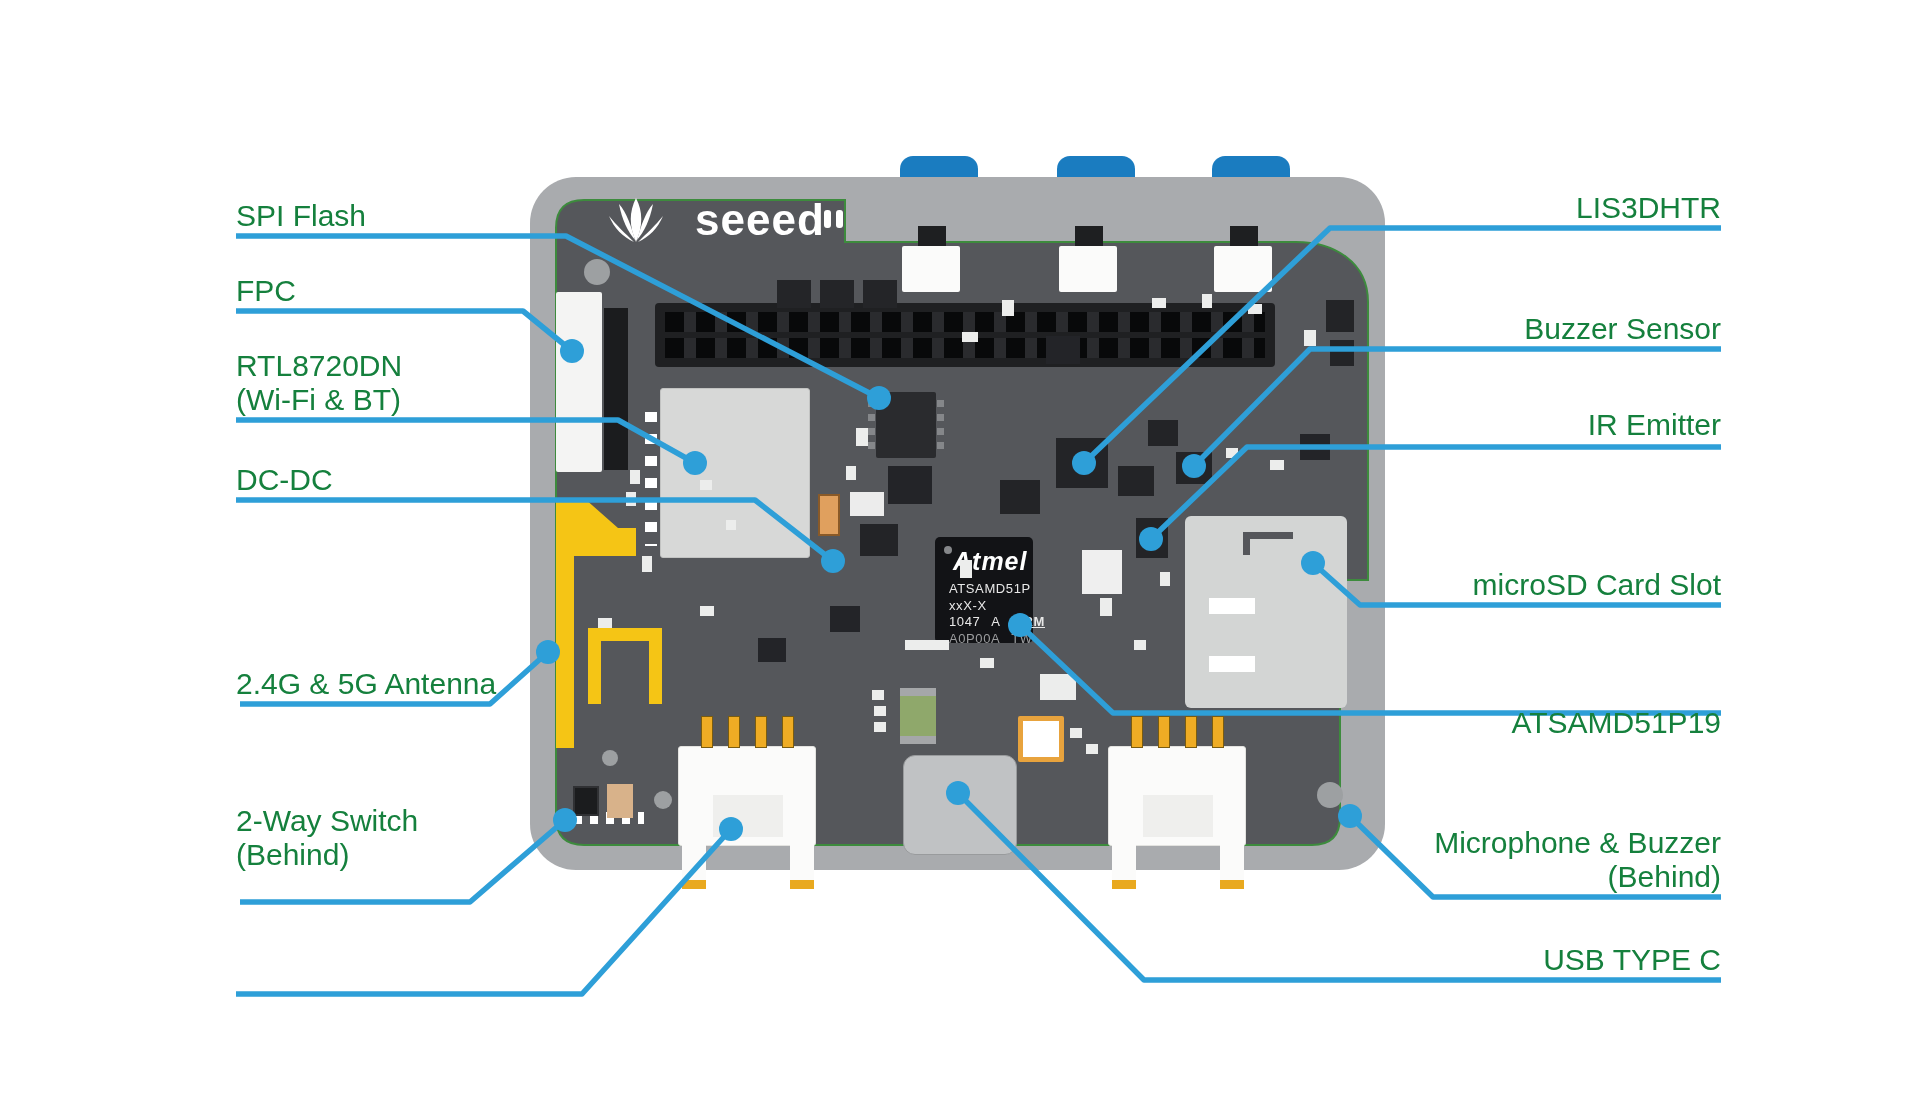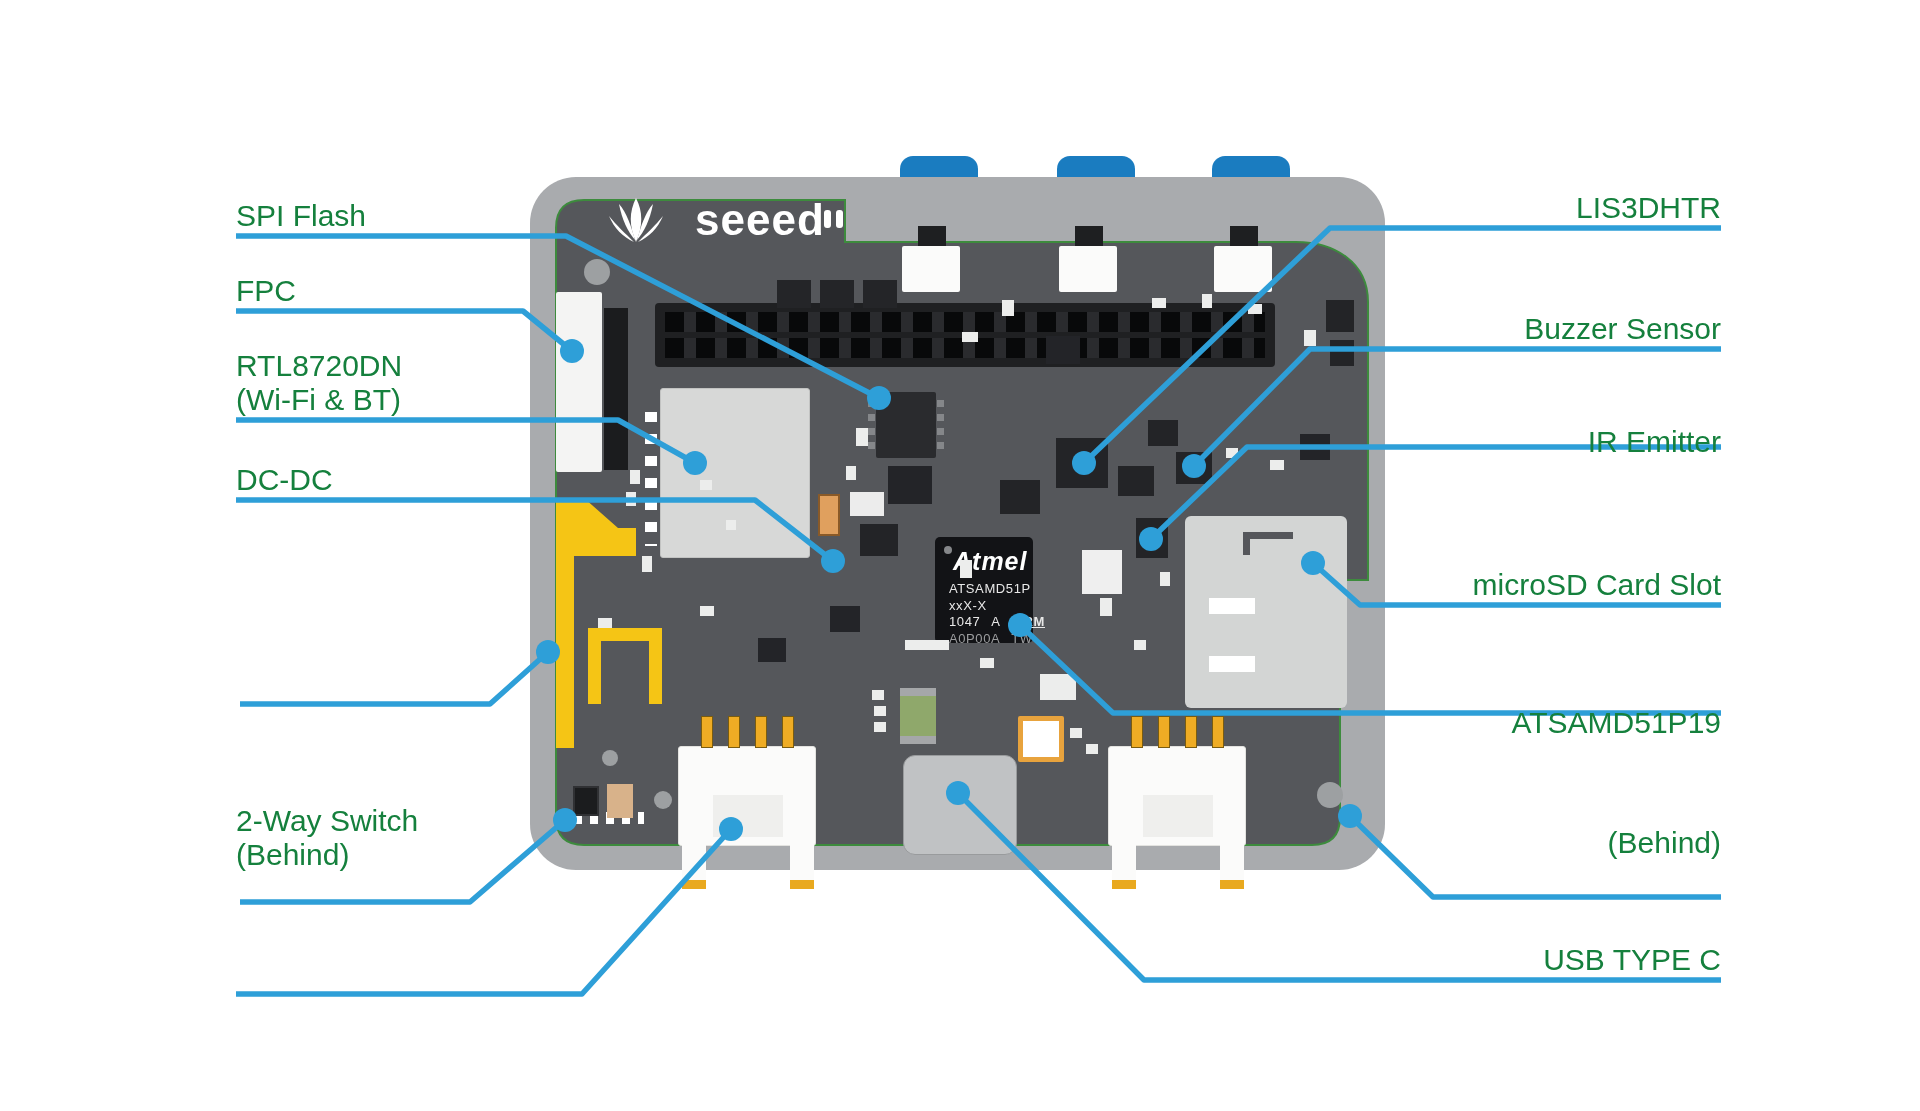--- a/index.html
+++ b/index.html
@@ -234,40 +234,44 @@
   <div class="co-label co-left" style="top:274px">
       <span>FPC</span>
     </div>
   <div class="co-label co-left" style="top:349px">
       <span>RTL8720DN</span>
       <span>(Wi-Fi &amp; BT)</span>
     </div>
   <div class="co-label co-left" style="top:463px">
       <span>DC-DC</span>
     </div>
+  <div class="co-label co-left" style="top:667px">
+      <span>2.4G &amp; 5G Antenna</span>
+    </div>
   <div class="co-label co-left" style="top:804px">
       <span>2-Way Switch</span>
       <span>(Behind)</span>
     </div>
 
   <div class="co-label co-right" style="top:191px">
       <span>LIS3DHTR</span>
     </div>
   <div class="co-label co-right" style="top:312px">
       <span>Buzzer Sensor</span>
     </div>
-  <div class="co-label co-right" style="top:425px">
+  <div class="co-label co-right" style="top:408px">
       <span>IR Emitter</span>
     </div>
   <div class="co-label co-right" style="top:568px">
       <span>microSD Card Slot</span>
     </div>
   <div class="co-label co-right" style="top:706px">
       <span>ATSAMD51P19</span>
     </div>
   <div class="co-label co-right" style="top:826px">
+      <span>Microphone &amp; Buzzer</span>
       <span>(Behind)</span>
     </div>
   <div class="co-label co-right" style="top:943px">
       <span>USB TYPE C</span>
     </div>
 
 </div>
 
 </body></html>

